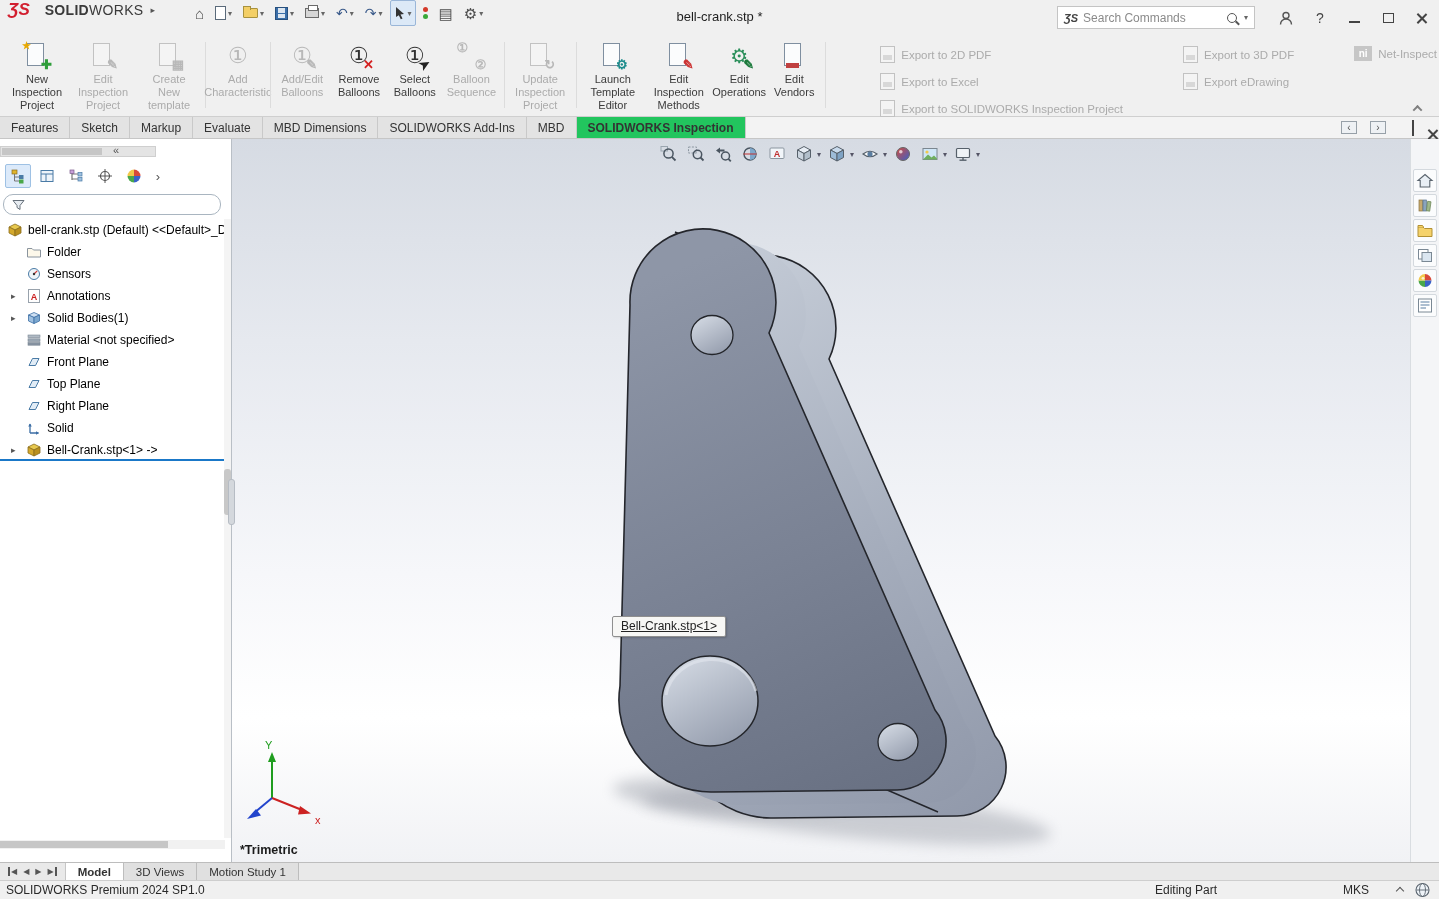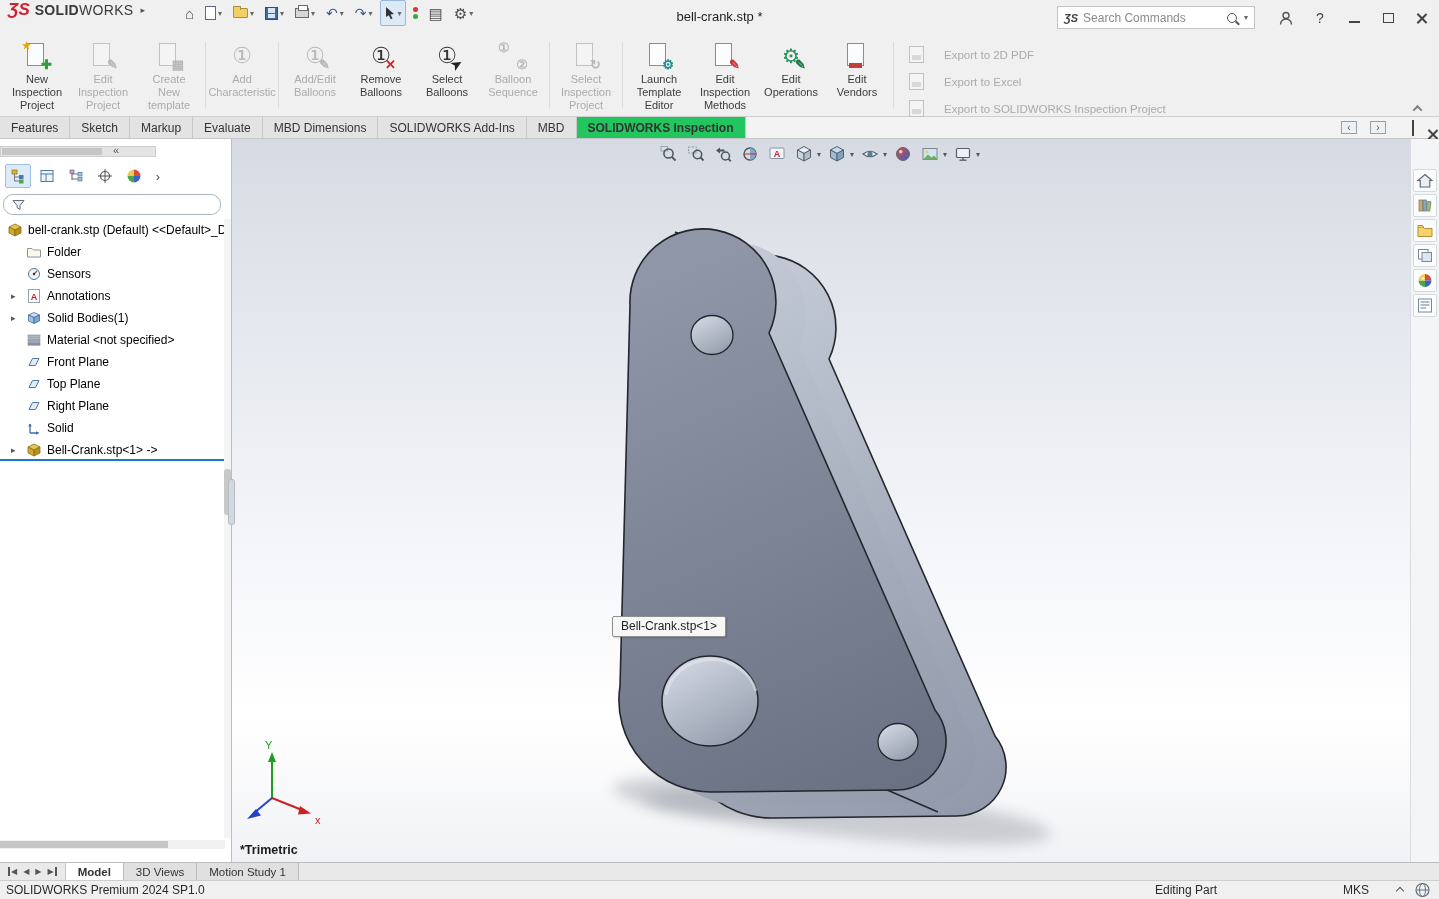--- a/index.html
+++ b/index.html
@@ -3,21 +3,21 @@
 <meta charset="utf-8">
 <style>
   * { margin:0; padding:0; box-sizing:border-box; font-family:"Liberation Sans", sans-serif; }
   html,body { width:1439px; height:899px; overflow:hidden; }
   body { position:relative; background:#f0f0f0; font-size:12px; color:#222; }
 
   
   .titlebar { position:absolute; top:0; left:0; right:0; height:35px; background:#f0f0f0; display:flex; align-items:flex-start; }
   .logo { display:flex; align-items:center; gap:5px; padding:0 6px 0 8px; }
   .ds-mark { color:#d21f2f; font-weight:bold; font-style:italic; font-size:17px; }
-  .logo-text { font-size:14px; color:#3a3a3a; letter-spacing:.3px; }
+  .logo-text { font-size:14px; color:#3a3a3a; letter-spacing:.3px;margin-left:10px; }
   .logo-caret { font-size:9px; color:#555; margin-left:2px; }
   .qat { display:flex; align-items:center; gap:3px; margin-left:30px; }
   .tbtn { display:flex; align-items:center; height:26px; padding:0 4px; border-radius:3px; color:#444; font-size:15px; }
   .caret { font-size:8px; color:#666; margin-left:2px; }
   .i-page { width:11px; height:14px; background:#fff; border:1px solid #5a6a7a; }
   .i-folder { width:15px; height:10px; background:#f3cf66; border:1px solid #a8923e; border-radius:1px; position:relative; }
   .i-folder::before { content:""; position:absolute; left:-1px; top:-3px; width:6px; height:3px; background:#f3cf66; border:1px solid #a8923e; border-bottom:none; }
   .i-save { width:13px; height:13px; background:#3a6ea8; border:1px solid #27507e; position:relative; }
   .i-save::before { content:""; position:absolute; left:2px; top:0; width:7px; height:5px; background:#dce6f0; }
   .i-save::after { content:""; position:absolute; left:2px; bottom:1px; width:7px; height:4px; background:#dce6f0; }
@@ -51,21 +51,21 @@
   .rbtn.disabled .micon-doc { border-color:#c2c2c2; background:#f4f4f4; }
   .badge { position:absolute; font-size:13px; font-weight:bold; line-height:1; }
   .b-br { right:0; bottom:0; } .b-tl { left:0; top:0; font-size:10px; } .b-c { left:50%; top:50%; transform:translate(-50%,-50%); font-size:22px; font-weight:normal; }
   .rbtn.disabled .badge { color:#b8b8b8 !important; }
   .rlabel { font-size:11px; line-height:1.2; color:#3b3b3b; }
   .rbtn.disabled .rlabel { color:#ababab; }
   .rsep { width:1px; background:#dcdcdc; margin:4px 3px; }
   .vbar { position:absolute; left:7px; bottom:3px; width:13px; height:5px; background:#c04040; }
   .rexports { display:flex; gap:20px; margin-left:12px; padding-top:8px; }
   .rexp-col { display:flex; flex-direction:column; gap:10px; }
-  .rexp { display:flex; align-items:center; gap:20px; color:#ababab; font-size:11.5px; white-space:nowrap; }
+  .rexp { display:flex; align-items:center; gap:6px; color:#ababab; font-size:11.5px; white-space:nowrap;margin-left:40px; }
   .eicon { width:15px; height:17px; background:#f4f4f4; border:1px solid #c2c2c2; position:relative; flex:0 0 15px; }
   .eicon::after { content:""; position:absolute; left:2px; bottom:2px; right:2px; height:5px; background:#d8d8d8; }
   .ni-box { width:18px; height:15px; background:#c6c6c6; color:#fff; font-weight:bold; font-size:10px; display:flex; align-items:center; justify-content:center; }
   .ribbon-collapse { position:absolute; right:14px; top:102px; width:16px; height:12px; display:flex; align-items:center; justify-content:center; }
   .chev-up { width:7px; height:7px; border-left:2px solid #808080; border-top:2px solid #808080; transform:rotate(45deg) translate(1px,1px); }
 
   
   .tabrow { position:absolute; top:117px; left:0; right:0; height:22px; background:#ececec; border-bottom:1px solid #c6c6c6; display:flex; align-items:stretch; }
   .ctab { display:flex; align-items:center; padding:0 11px; font-size:12px; color:#333; background:#e3e3e3; border-right:1px solid #c9c9c9; white-space:nowrap; }
   .ctab.active { background:#22c55e; font-weight:bold; }
@@ -104,21 +104,21 @@
   .h-thumb { position:absolute; left:0; top:1px; width:168px; height:7px; background:#c6c6c6; }
   .splitter-grip { position:absolute; left:228px; top:340px; width:7px; height:46px; background:#d4d8dd; border:1px solid #b6bcc4; border-radius:3px; z-index:5; }
 
   
   .graphics { position:absolute; left:232px; top:0; width:1178px; height:723px; overflow:hidden;
     background:linear-gradient(180deg,#d6dbe3 0%,#e6e9ef 28%,#f6f7fa 60%,#ffffff 80%,#f1f2f5 100%); }
   .scene { position:absolute; left:0; top:0; width:1178px; height:723px; }
   .headsup { position:absolute; left:425px; top:4px; display:flex; align-items:center; gap:3px; }
   .hbtn { width:24px; height:22px; display:flex; align-items:center; justify-content:center; border-radius:2px; }
   .hcaret { font-size:8px; color:#556; margin:0 1px 0 -2px; }
-  .vp-tooltip { position:absolute; left:380px; top:477px; background:#f7f7f5; border:1px solid #8f8f8f; border-radius:2px; padding:2px 8px 3px; font-size:12px; color:#222; box-shadow:1px 1px 2px rgba(0,0,0,.18); }
+  .vp-tooltip { position:absolute; left:380px; top:477px; background:#f7f7f5; border:1px solid #8f8f8f; border-radius:2px; padding:2px 8px 3px; font-size:12px; color:#222; box-shadow:1px 1px 2px rgba(0,0,0,.18);text-decoration:underline; }
   .triad { position:absolute; left:0; top:598px; }
   .view-label { position:absolute; left:8px; top:704px; font-size:12.5px; font-weight:bold; color:#1b1b1b; }
 
   
   .taskpane { position:absolute; right:0; top:0; width:29px; height:723px; background:#f4f5f7; border-left:1px solid #d9dde1; display:flex; flex-direction:column; align-items:center; padding-top:30px; gap:2px; }
   .tpbtn { width:24px; height:23px; background:#fbfcfd; border:1px solid #d4d9de; border-radius:2px; display:flex; align-items:center; justify-content:center; }
 
   
   .model-tabs { position:absolute; top:862px; left:0; right:0; height:18px; background:#e9e9e9; border-top:1px solid #bdbdbd; display:flex; align-items:stretch; font-size:11.5px; }
   .tab-nav { display:flex; align-items:center; gap:6px; padding:0 8px; color:#555; font-size:8px; border-right:1px solid #c6c6c6; }
@@ -289,21 +289,21 @@
     <div class="rlabel">Balloon Sequence</div>
   </div>
 
   <div class="rsep"></div>
 
   <div class="rbtn disabled">
     <div class="ricon">
       <span class="micon-doc"></span>
         <span class="badge b-br">↻</span>
     </div>
-    <div class="rlabel">Select Inspection Project</div>
+    <div class="rlabel">Update Inspection Project</div>
   </div>
 
   <div class="rsep"></div>
 
   <div class="rbtn">
     <div class="ricon">
       <span class="micon-doc"></span>
         <span class="badge b-br" style="color:#1c8c8c">⚙</span>
     </div>
     <div class="rlabel">Launch Template Editor</div>
@@ -341,20 +341,36 @@
           <span class="eicon"></span>
           <span>Export to 2D PDF</span>
         </div>
       <div class="rexp">
           <span class="eicon"></span>
           <span>Export to Excel</span>
         </div>
       <div class="rexp">
           <span class="eicon"></span>
           <span>Export to SOLIDWORKS Inspection Project</span>
+        </div>
+    </div>
+    <div class="rexp-col">
+      <div class="rexp">
+          <span class="eicon"></span>
+          <span>Export to 3D PDF</span>
+        </div>
+      <div class="rexp">
+          <span class="eicon"></span>
+          <span>Export eDrawing</span>
+        </div>
+    </div>
+    <div class="rexp-col">
+      <div class="rexp">
+          <span class="ni-box">ni</span>
+          <span>Net-Inspect</span>
         </div>
     </div>
   </div>
 </nav>
 <div class="ribbon-collapse">
     <span class="chev-up"></span>
   </div>
 
 <div class="tabrow">
   <span class="ctab">Features</span>

